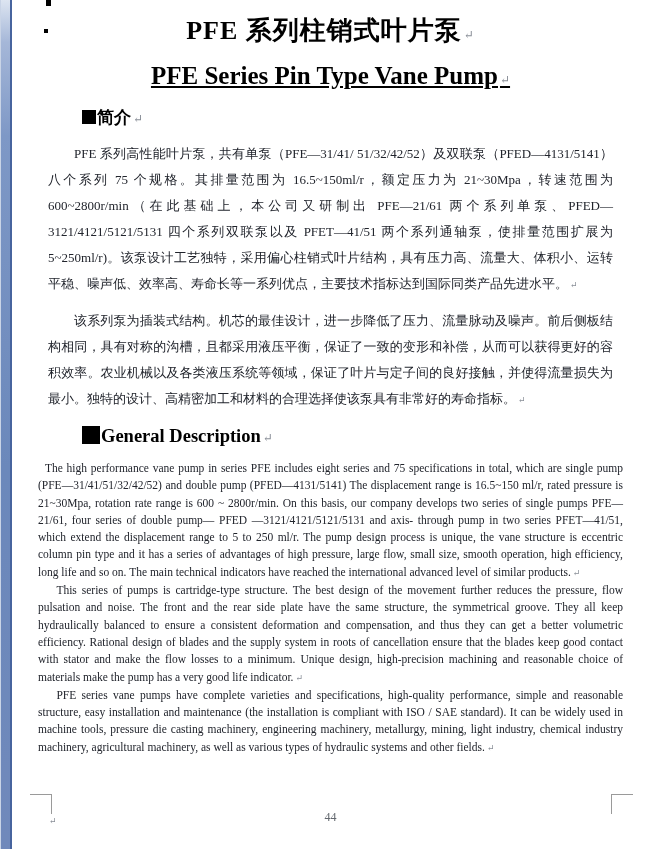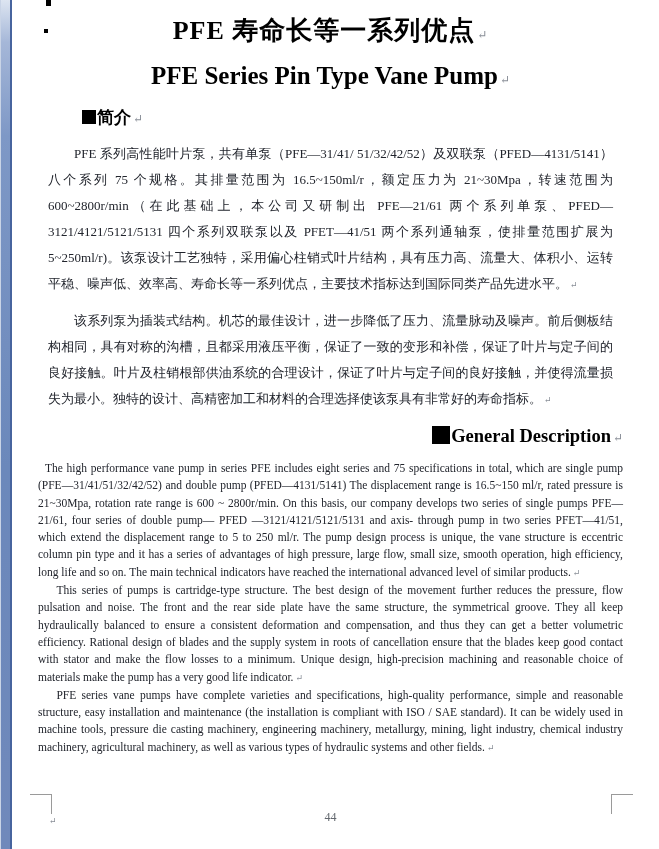--- a/index.html
+++ b/index.html
@@ -36,30 +36,31 @@
     font-size: 26px; line-height: 35px;
     font-weight: bold; text-align: center;
     letter-spacing: 1px;
     color: #000;
   }
   .doc-title-en {
     margin: 6px 0 0 0;
     font-size: 25px; line-height: 33px;
     font-weight: bold; text-align: center;
     color: #000;
+    text-decoration: underline;
   }
 
   .section-heading {
     margin: 9px 0 0 0;
     font-size: 17px; line-height: 23px;
     font-weight: bold; color: #000; padding-left: 44px;
   }
   .section-heading.general {
     margin-top: 1px;
-    font-size: 18.5px; line-height: 26px; text-align: right;
+    font-size: 18.5px; line-height: 26px;
   }
   .sq-icon {
     display: inline-block; background: #000;
     width: 14px; height: 14px;
     margin-right: 1px; vertical-align: -1px;
   }
   .section-heading.general .sq-icon {
     width: 18px; height: 18px; vertical-align: -2px;
   }
 
@@ -113,29 +114,29 @@
 </head>
 <body>
 
 <div class="edge-strip"></div>
 
 <span class="dot-mark one"></span>
 <span class="dot-mark two"></span>
 
 <main class="page-content">
 
-  <h1 class="doc-title-zh"><span>PFE 寿命长等一系列优点</span><span class="pmark">↵</span></h1>
+  <h1 class="doc-title-zh"><span>PFE 系列柱销式叶片泵</span><span class="pmark">↵</span></h1>
 
   <h1 class="doc-title-en"><span>PFE Series Pin Type Vane Pump</span><span class="pmark">↵</span></h1>
 
   <section>
     <h2 class="section-heading intro"><span class="sq-icon"></span><span>简介</span><span class="pmark">↵</span></h2>
     <div class="cn-block">
       <p class="cn-para"><span>PFE 系列高性能叶片泵，共有单泵（PFE—31/41/ 51/32/42/52）及双联泵（PFED—4131/5141）八个系列 75 个规格。其排量范围为 16.5~150ml/r，额定压力为 21~30Mpa，转速范围为 600~2800r/min（在此基础上，本公司又研制出 PFE—21/61 两个系列单泵、PFED—3121/4121/5121/5131 四个系列双联泵以及 PFET—41/51 两个系列通轴泵，使排量范围扩展为 5~250ml/r)。该泵设计工艺独特，采用偏心柱销式叶片结构，具有压力高、流量大、体积小、运转平稳、噪声低、效率高、寿命长等一系列优点，主要技术指标达到国际同类产品先进水平。</span><span class="pmark">↵</span></p>
-      <p class="cn-para"><span>该系列泵为插装式结构。机芯的最佳设计，进一步降低了压力、流量脉动及噪声。前后侧板结构相同，具有对称的沟槽，且都采用液压平衡，保证了一致的变形和补偿，保证了叶片与定子间的良好接触。叶片及柱销根部供油系统的合理设计，保证了叶片与定子间的良好接触，并使得流量损失为最小。独特的设计、高精密加工和材料的合理选择使该泵具有非常好的寿命指标。</span><span class="pmark">↵</span></p>
+      <p class="cn-para"><span>该系列泵为插装式结构。机芯的最佳设计，进一步降低了压力、流量脉动及噪声。前后侧板结构相同，具有对称的沟槽，且都采用液压平衡，保证了一致的变形和补偿，从而可以获得更好的容积效率。农业机械以及各类液压系统等领域，保证了叶片与定子间的良好接触，并使得流量损失为最小。独特的设计、高精密加工和材料的合理选择使该泵具有非常好的寿命指标。</span><span class="pmark">↵</span></p>
     </div>
   </section>
 
   <section>
     <h2 class="section-heading general"><span class="sq-icon"></span><span>General Description</span><span class="pmark">↵</span></h2>
     <div class="en-block">
       <p class="en-para indent-sm"><span>The high performance vane pump in series PFE includes eight series and 75 specifications in total, which are single pump (PFE—31/41/51/32/42/52) and double pump (PFED—4131/5141) The displacement range is 16.5~150 ml/r, rated pressure is 21~30Mpa, rotation rate range is 600 ~ 2800r/min. On this basis, our company develops two series of single pumps PFE—21/61, four series of double pump— PFED —3121/4121/5121/5131 and axis- through pump in two series PFET—41/51, which extend the displacement range to 5 to 250 ml/r. The pump design process is unique, the vane structure is eccentric column pin type and it has a series of advantages of high pressure, large flow, small size, smooth operation, high efficiency, long life and so on. The main technical indicators have reached the international advanced level of similar products.</span><span class="pmark">↵</span></p>
       <p class="en-para indent-lg"><span>This series of pumps is cartridge-type structure. The best design of the movement further reduces the pressure, flow pulsation and noise. The front and the rear side plate have the same structure, the symmetrical groove. They all keep hydraulically balanced to ensure a consistent deformation and compensation, and thus they can get a better volumetric efficiency. Rational design of blades and the supply system in roots of cancellation ensure that the blades keep good contact with stator and make the flow losses to a minimum. Unique design, high-precision machining and reasonable choice of materials make the pump has a very good life indicator.</span><span class="pmark">↵</span></p>
       <p class="en-para indent-lg"><span>PFE series vane pumps have complete varieties and specifications, high-quality performance, simple and reasonable structure, easy installation and maintenance (the installation is compliant with ISO / SAE standard). It can be widely used in machine tools, pressure die casting machinery, engineering machinery, metallurgy, mining, light industry, chemical industry machinery, agricultural machinery, as well as various types of hydraulic systems and other fields.</span><span class="pmark">↵</span></p>
     </div>

